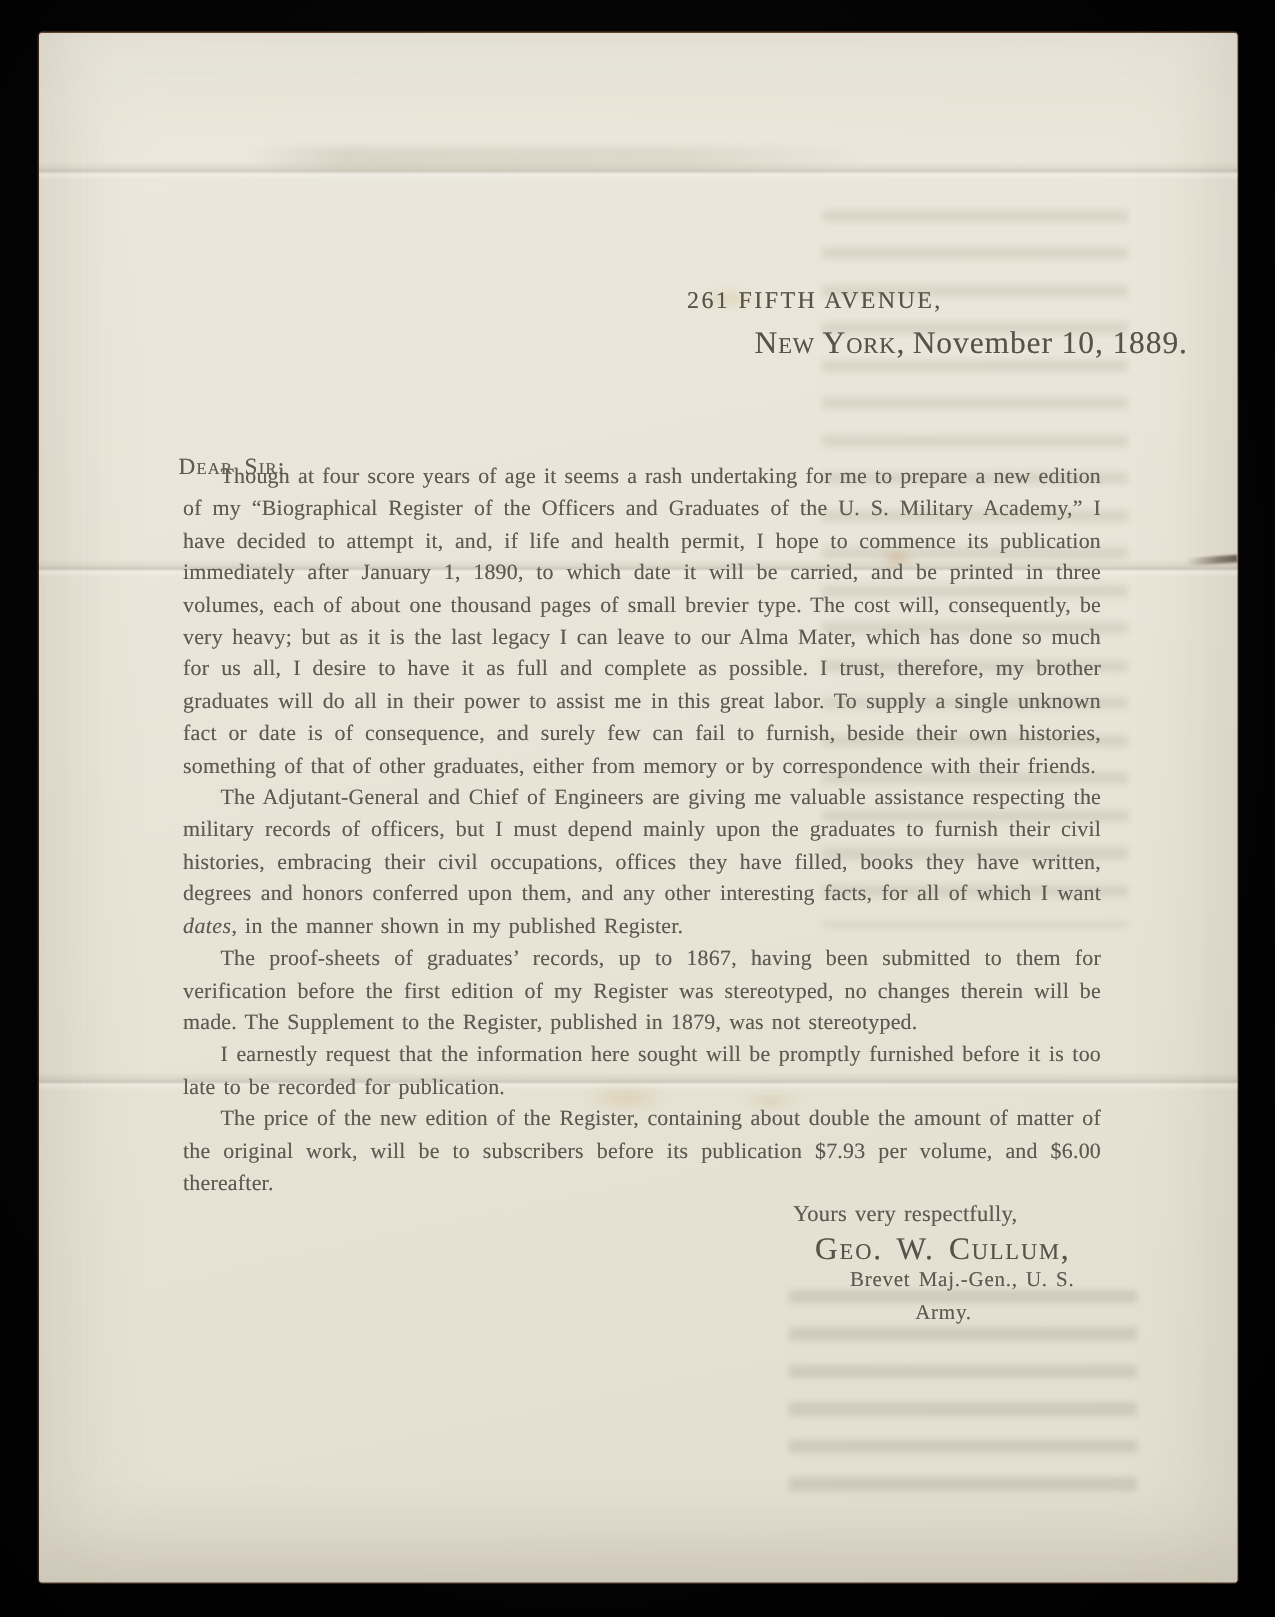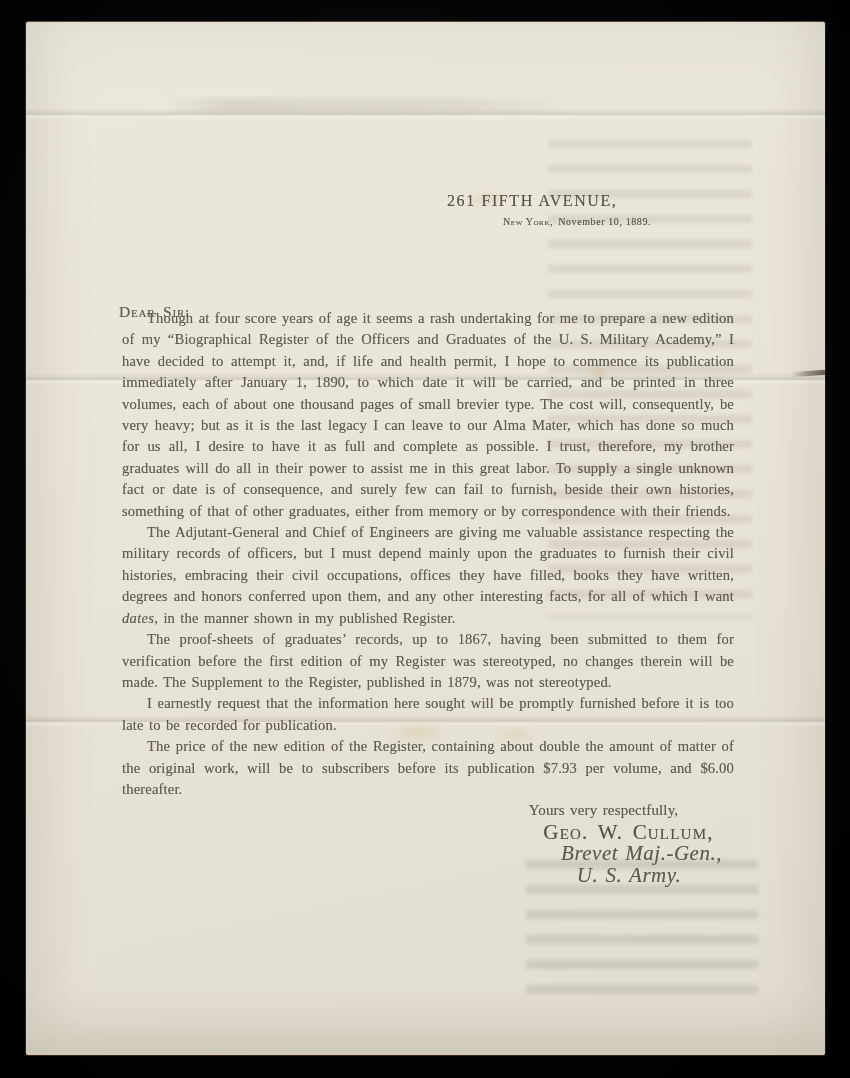--- a/index.html
+++ b/index.html
@@ -31,31 +31,31 @@
     background:repeating-linear-gradient(180deg,rgba(138,134,114,.30) 0 8px,rgba(138,134,114,0) 8px 25px);}
   .bleed-col.b{opacity:.6;background:repeating-linear-gradient(180deg,rgba(130,128,108,.34) 0 9px,rgba(130,128,108,0) 9px 25px);}
   .bleed-smudge{position:absolute;pointer-events:none;filter:blur(2.5px);opacity:.5;
     background:linear-gradient(90deg,rgba(135,130,110,0) 0%,rgba(135,130,110,.35) 15%,rgba(135,130,110,.28) 70%,rgba(135,130,110,0) 100%);}
   .stain{position:absolute;border-radius:50%;pointer-events:none;filter:blur(3px);}
   .stain.s1{background:radial-gradient(closest-side,rgba(180,120,50,.35),rgba(180,120,50,0) 75%);}
   .stain.s2{background:radial-gradient(closest-side,rgba(185,150,75,.22),rgba(185,150,75,0) 75%);}
   
   .ink{color:#5e5a51;text-shadow:0 0 .4px rgba(94,90,81,.5);}
   .sc{font-variant:small-caps;}
-  .letterhead-address{position:absolute;left:421px;top:170px;font-size:16px;letter-spacing:1.6px;color:#57534a;text-shadow:0 0 .4px rgba(87,83,74,.5);}
-  .letterhead-date{position:absolute;left:477px;top:194px;font-size:10px;letter-spacing:.6px;color:#57534a;text-shadow:0 0 .4px rgba(87,83,74,.5);}
+  .letterhead-address{position:absolute;left:432px;top:170px;font-size:16px;letter-spacing:1.6px;color:#57534a;text-shadow:0 0 .4px rgba(87,83,74,.5);}
+  .letterhead-date{position:absolute;left:477px;top:194px;font-size:21px;letter-spacing:.6px;color:#57534a;text-shadow:0 0 .4px rgba(87,83,74,.5);}
   .letterhead-date .place{margin-right:5px;}
   .salutation{position:absolute;left:93px;top:281px;font-size:15.5px;letter-spacing:.8px;word-spacing:3px;}
   .body-text{position:absolute;left:96px;top:286px;width:612px;font-size:14.6px;line-height:21.4px;text-align:justify;word-spacing:1.5px;letter-spacing:.15px;}
   .body-text p{margin:0;text-indent:25px;}
   .body-text i{letter-spacing:.3px;}
   .closing-line{margin:2px 0 0 0;text-indent:0;text-align:center;}
   .valediction{padding-left:326px;font-size:15px;margin-top:3px;}
   .signature-name{padding-left:376px;font-size:21px;letter-spacing:1.2px;word-spacing:3px;margin-top:4.5px;color:#57534a;}
-  .signature-title{padding-left:402px;font-style:italic;font-size:21px;letter-spacing:.5px;margin-top:4px;}
+  .signature-title{padding-left:402px;font-size:14px;letter-spacing:.5px;margin-top:4px;}
 </style>
 </head>
 <body>
 
 <div class="paper">
 
   <div class="bleed-smudge" style="left:140px;top:76px;width:410px;height:15px;"></div>
   <div class="bleed-col" style="left:522px;top:118px;width:204px;height:478px;"></div>
   <div class="bleed-col b" style="left:500px;top:838px;width:232px;height:140px;"></div>
 

